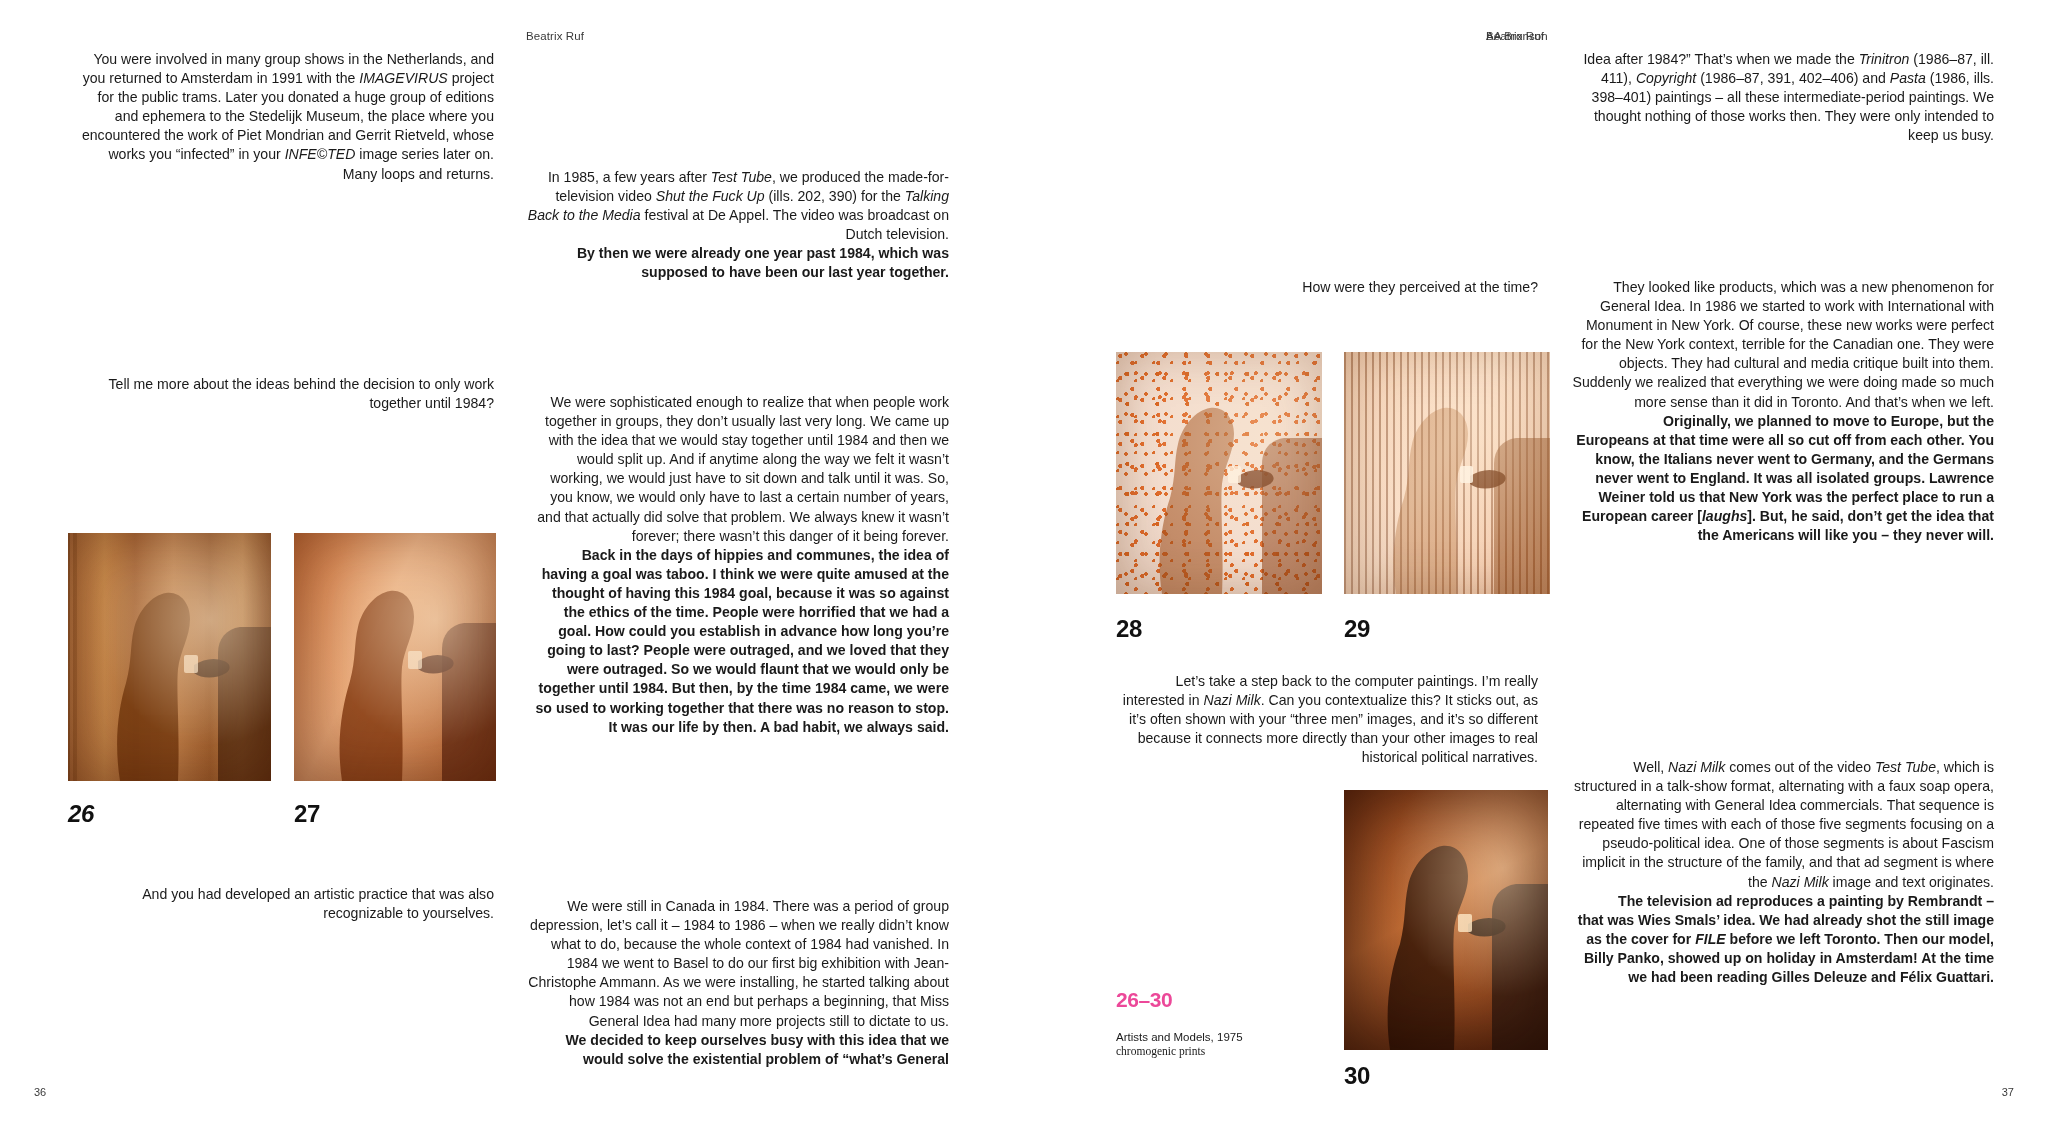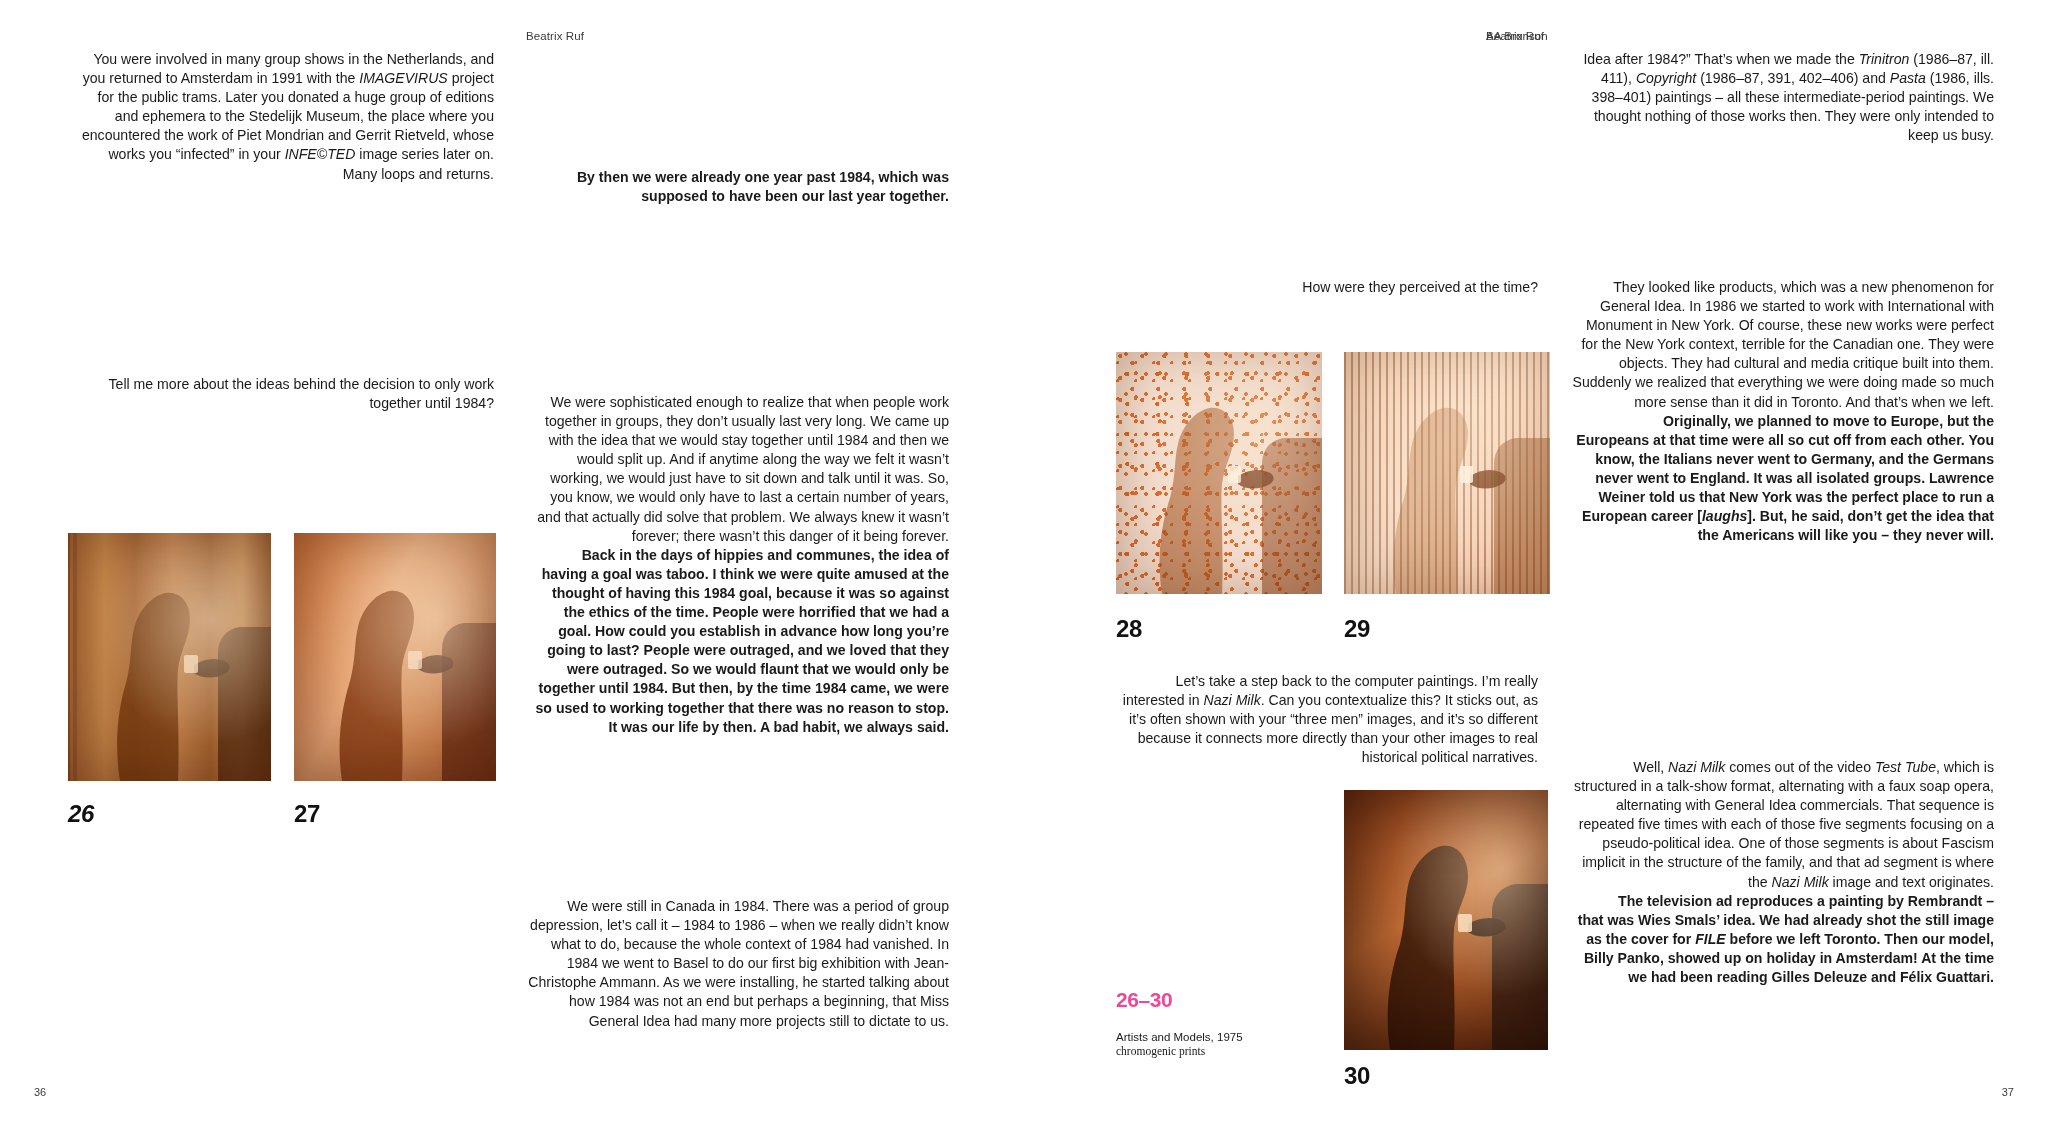--- a/index.html
+++ b/index.html
@@ -140,32 +140,35 @@
 
     <div class="runhead runhead-a">Beatrix Ruf</div>
     <div class="runhead runhead-b">AA Bronson</div>
 
     <div class="tb" style="left:72px; top:50px; width:422px;">
       <p>You were involved in many group shows in the Netherlands, and you returned to Amsterdam in 1991 with the <i>IMAGEVIRUS</i> project for the public trams. Later you donated a huge group of editions and ephemera to the Stedelijk Museum, the place where you encountered the work of Piet Mondrian and Gerrit Rietveld, whose works you “infected” in your <i>INFE©TED</i> image series later on. Many loops and returns.</p>
     </div>
 
     <div class="tb" style="left:72px; top:375px; width:422px;">Tell me more about the ideas behind the decision to only work together until 1984?</div>
 
+    <div class="tb" style="left:72px; top:885px; width:422px;">And you had developed an artistic practice that was also recognizable to yourselves.</div>
 
     <div class="tb" style="left:527px; top:168px; width:422px;">
+      <p>In 1985, a few years after <i>Test Tube</i>, we produced the made-for-television video <i>Shut the Fuck Up</i> (ills. 202, 390) for the <i>Talking Back to the Media</i> festival at De Appel. The video was broadcast on Dutch television.</p>
       <p class="ind">By then we were already one year past 1984, which was supposed to have been our last year together.</p>
     </div>
 
     <div class="tb" style="left:527px; top:393px; width:422px;">
       <p>We were sophisticated enough to realize that when people work together in groups, they don’t usually last very long. We came up with the idea that we would stay together until 1984 and then we would split up. And if anytime along the way we felt it wasn’t working, we would just have to sit down and talk until it was. So, you know, we would only have to last a certain number of years, and that actually did solve that problem. We always knew it wasn’t forever; there wasn’t this danger of it being forever.</p>
       <p class="ind">Back in the days of hippies and communes, the idea of having a goal was taboo. I think we were quite amused at the thought of having this 1984 goal, because it was so against the ethics of the time. People were horrified that we had a goal. How could you establish in advance how long you’re going to last? People were outraged, and we loved that they were outraged. So we would flaunt that we would only be together until 1984. But then, by the time 1984 came, we were so used to working together that there was no reason to stop. It was our life by then. A bad habit, we always said.</p>
     </div>
 
     <div class="tb" style="left:527px; top:897px; width:422px;">
       <p>We were still in Canada in 1984. There was a period of group depression, let’s call it – 1984 to 1986 – when we really didn’t know what to do, because the whole context of 1984 had vanished. In 1984 we went to Basel to do our first big exhibition with Jean-Christophe Ammann. As we were installing, he started talking about how 1984 was not an end but perhaps a beginning, that Miss General Idea had many more projects still to dictate to us.</p>
+      <p class="ind">We decided to keep ourselves busy with this idea that we would solve the existential problem of “what’s General</p>
     </div>
 
     <div class="fig" style="left:68px; top:533px; width:203px; height:248px;">
       <div class="inner wood"></div>
       <svg class="sil" viewBox="0 0 203 248" preserveAspectRatio="none">
         <path d="M52 248 C46 210 50 176 58 150 C64 128 62 112 66 96 C70 78 84 62 98 60 C112 58 122 70 122 86 C122 104 112 118 110 136 C108 160 112 196 110 248 Z" fill="#6d3208" opacity="0.85"></path>
         <path d="M150 248 L150 120 C150 106 158 96 172 94 L203 94 L203 248 Z" fill="#4a2208" opacity="0.8"></path>
         <path d="M126 132 C136 126 146 124 156 128 C162 130 164 136 158 140 C148 146 134 146 126 140 Z" fill="#3c1b06" opacity="0.9"></path>
         <rect x="116" y="122" width="14" height="18" rx="2" fill="#f4dcc0" opacity="0.75"></rect>
         </svg>

